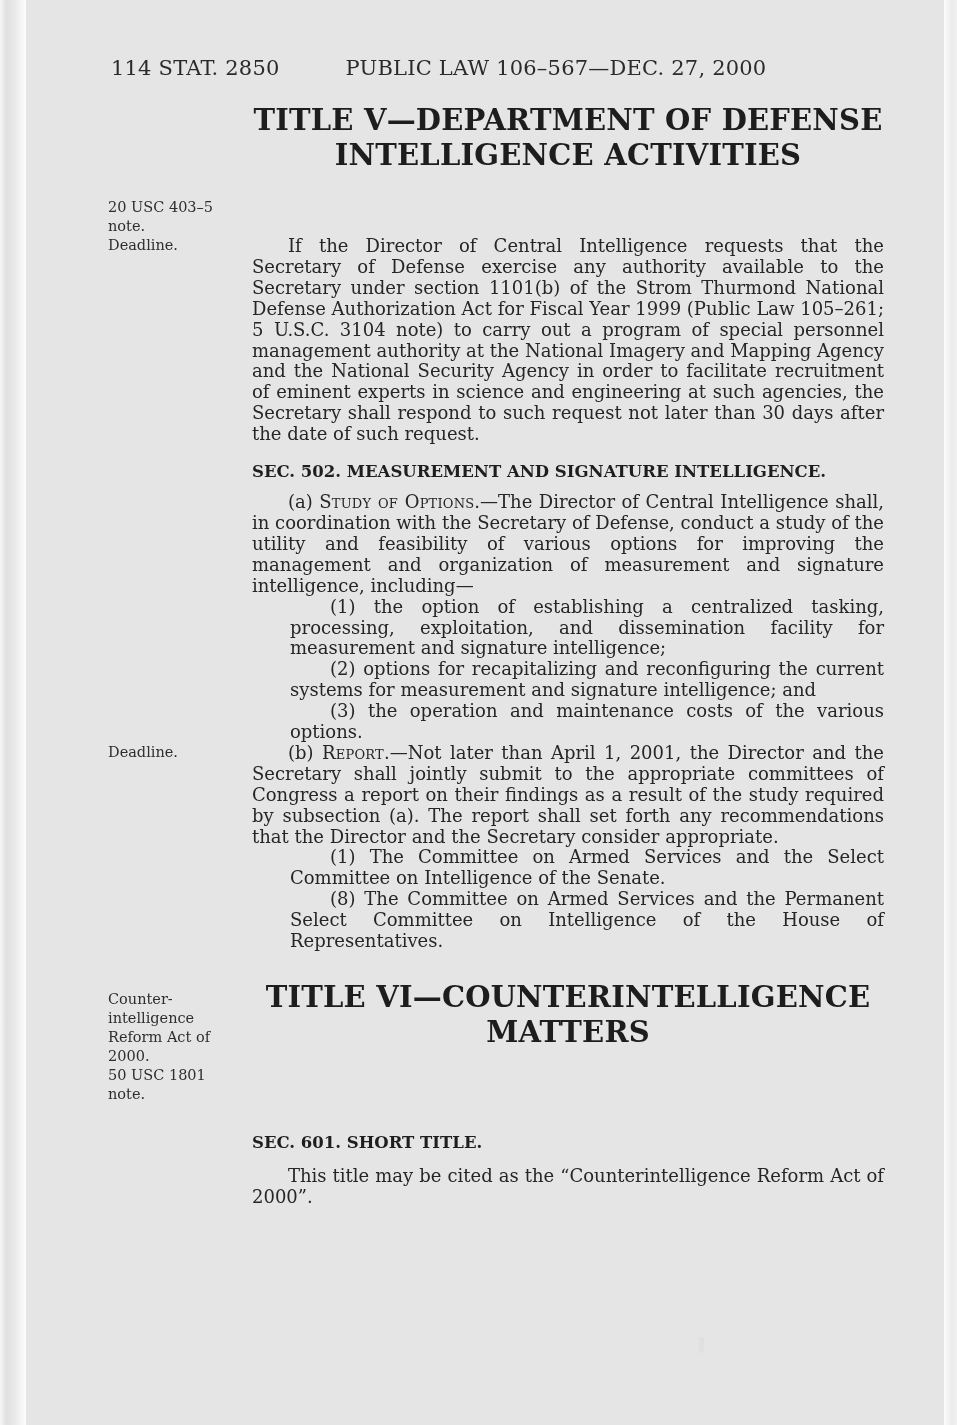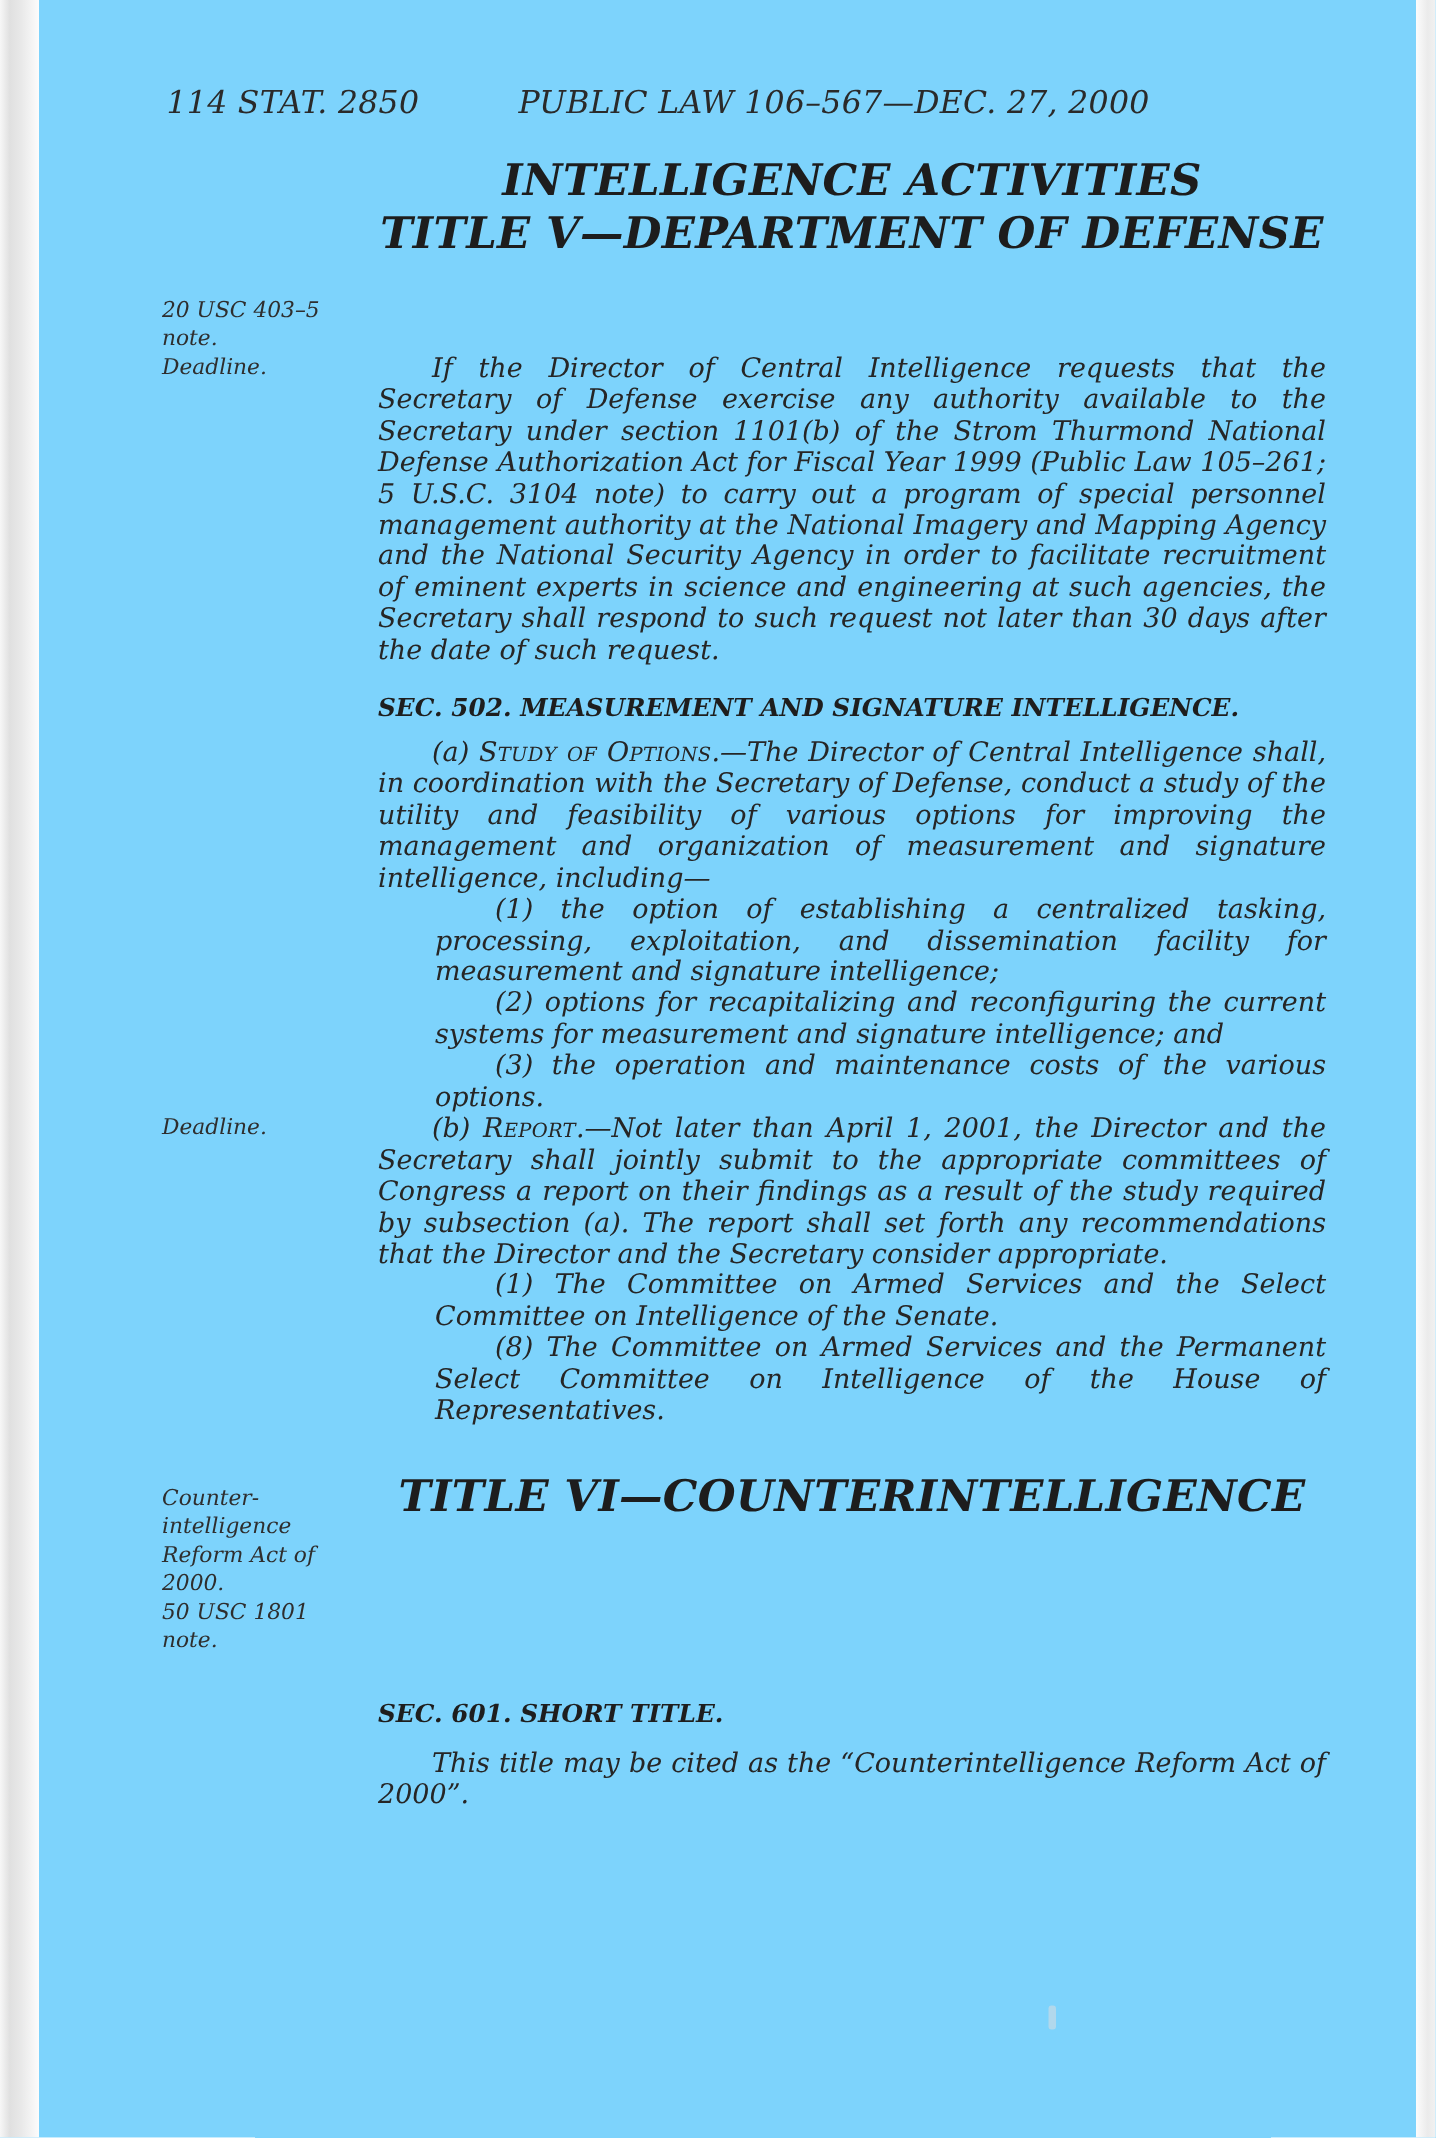--- a/index.html
+++ b/index.html
@@ -4,21 +4,21 @@
 <style>
   * { margin:0; padding:0; box-sizing:border-box; }
   html, body { background:#ffffff; }
   body {
     width:957px; height:1425px;
     position:relative;
     overflow:hidden;
     font-family:"DejaVu Serif","Liberation Serif",serif;
     color:#262626;
   }
-  .page { position:absolute; inset:0; background:#7dd3fc;font-style:italic; }
+  .page { position:absolute; inset:0; background:#e5e5e5; }
   .edge-left {
     position:absolute; left:0; top:0; width:26px; height:100%;
     background:linear-gradient(90deg,#f7f7f7 0%,#e0e0e0 25%,#e9e9e9 55%,#fcfcfc 100%);
   }
   .edge-right {
     position:absolute; right:0; top:0; width:13px; height:100%;
     background:linear-gradient(90deg,#fcfcfc 0%,#ebebeb 60%,#f1f1f1 100%);
   }
   .artifact {
     position:absolute; left:699px; top:1337px; width:5px; height:16px;
@@ -76,22 +76,22 @@
   <div class="running-header">
     <span class="stat-number">114 STAT. 2850</span>
     <span class="law-citation">PUBLIC LAW 106–567—DEC. 27, 2000</span>
   </div>
 
   <div class="content">
 
     <div class="row title-v-row">
       <div class="note"></div>
       <h1 class="big-title">
+          <span class="title-line">TITLE V—DEPARTMENT OF DEFENSE</span>
           <span class="title-line">INTELLIGENCE ACTIVITIES</span>
-          <span class="title-line">TITLE V—DEPARTMENT OF DEFENSE</span>
         </h1>
     </div>
 
     <div class="row">
       <div class="note">20 USC 403–5
 note.</div>
     </div>
 
     <div class="row">
       <div class="note">Deadline.</div>
@@ -124,20 +124,21 @@
 
     <div class="row title-vi-row">
       <div class="note note-offset">Counter-
 intelligence
 Reform Act of
 2000.
 50 USC 1801
 note.</div>
       <h1 class="big-title">
           <span class="title-line">TITLE VI—COUNTERINTELLIGENCE</span>
+          <span class="title-line">MATTERS</span>
         </h1>
     </div>
 
     <div class="row">
       <div class="note"></div>
       <div>
         <h2 class="sec-heading mb-after-601-heading">SEC. 601. SHORT TITLE.</h2>
         <p class="para indent">This title may be cited as the “Counterintelligence Reform Act of 2000”.</p>
       </div>
     </div>

